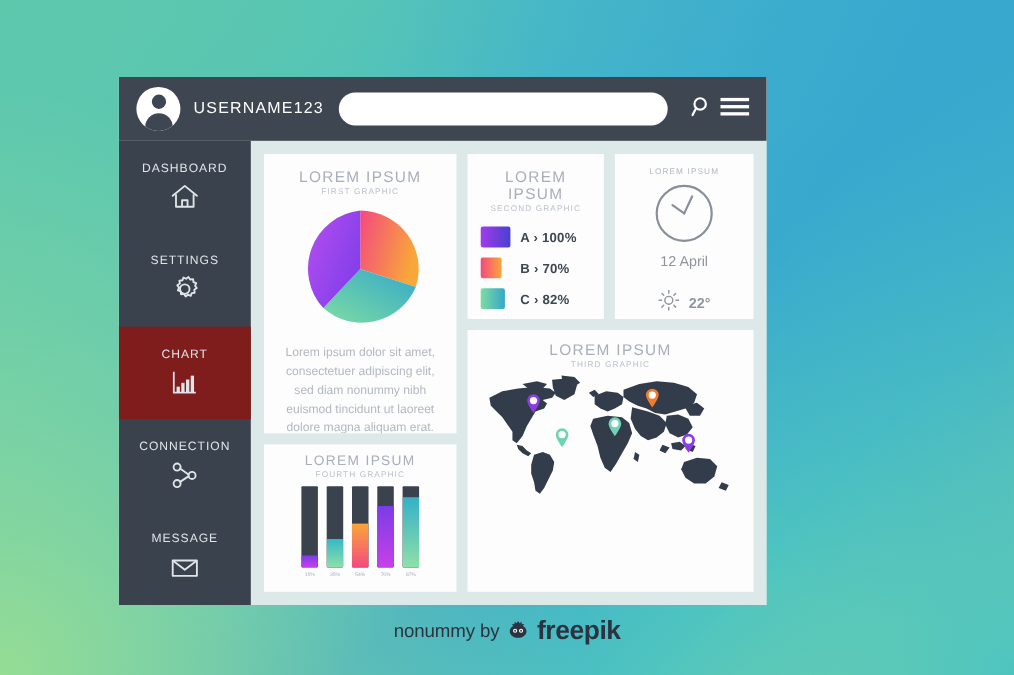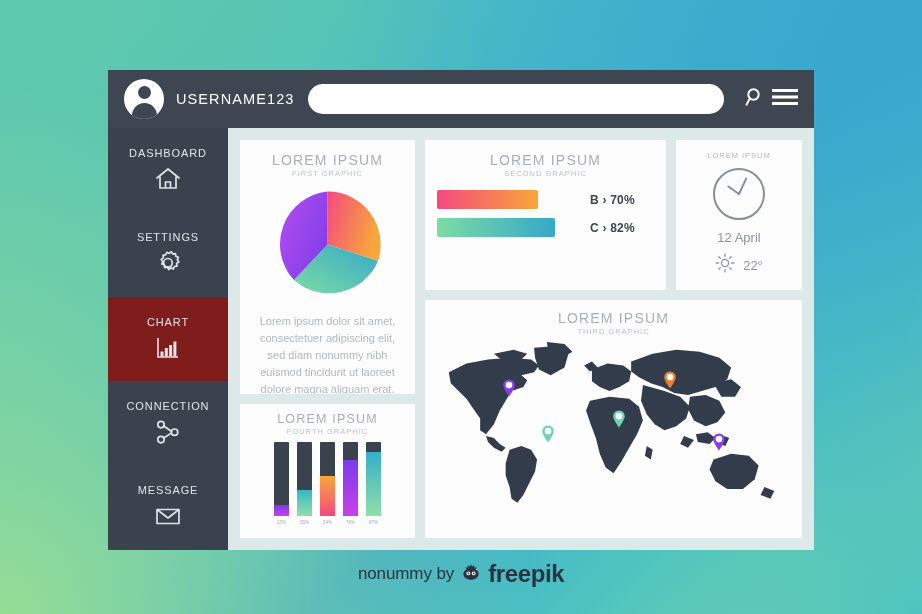--- a/index.html
+++ b/index.html
@@ -31,21 +31,21 @@
       radial-gradient(circle at 0% 100%, #95dd94 0%, rgba(149,221,148,0) 48%),
       radial-gradient(circle at 100% 0%, #38a8ce 0%, rgba(56,168,206,0) 52%),
       radial-gradient(circle at 0% 0%, #5ec8ad 0%, rgba(94,200,173,0) 45%),
       radial-gradient(circle at 100% 100%, #4ec4c0 0%, rgba(78,196,192,0) 45%);
   }
 
   
   #window {
     position: absolute;
     left: 108px; top: 70px;
-    width: 706px; height: 480px;
+    width: 589px; height: 480px;
     background: #dde9e9;
     display: flex; flex-direction: column;
     overflow: hidden;
   }
 
   
   .topbar {
     height: 58px; background: #3e4651;
     display: flex; align-items: center;
     padding: 0 14px 0 16px; flex: none;
@@ -150,21 +150,21 @@
   .hand { position: absolute; background: #888f9b; border-radius: 1px; }
   .hand-h { width: 2px; height: 15px; left: 23px; top: 23px;
             transform-origin: 1px 1px; transform: rotate(125deg); }
   .hand-m { width: 2px; height: 19px; left: 23px; top: 23px;
             transform-origin: 1px 1px; transform: rotate(205deg); }
   .clock-date {
     text-align: center; color: #8f949e; font-size: 13px; margin-top: 10px;
   }
   .weather {
     display: flex; align-items: center; justify-content: center;
-    gap: 8px; margin-top: 8px;
+    gap: 8px; margin-top: 18px; font-weight: bold;
   }
   .weather-temp { color: #8f949e; font-size: 13px; }
 
   
   .vbars {
     display: flex; justify-content: center; align-items: flex-end;
     gap: 8px; height: 74px; margin-top: 6px;
   }
   .vbar {
     width: 15px; height: 100%;
@@ -317,20 +317,26 @@
           </svg>
         </div>
         <p class="pie-text">Lorem ipsum dolor sit amet, consectetuer adipiscing elit, sed diam nonummy nibh euismod tincidunt ut laoreet dolore magna aliquam erat.</p>
       </section>
 
       <section class="card c-bars">
         <div class="card-title">LOREM IPSUM</div>
         <div class="card-sub">SECOND GRAPHIC</div>
         <div class="hbars">
 
+          <div class="hbar-row">
+            <div class="hbar-track">
+              <div class="hbar" style="width:100%;background:linear-gradient(90deg,#a23cea,#4a3fd0);"></div>
+            </div>
+            <div class="hbar-label">A › 100%</div>
+          </div>
 
           <div class="hbar-row">
             <div class="hbar-track">
               <div class="hbar" style="width:70%;background:linear-gradient(90deg,#f4497f,#f9a63a);"></div>
             </div>
             <div class="hbar-label">B › 70%</div>
           </div>
 
           <div class="hbar-row">
             <div class="hbar-track">

